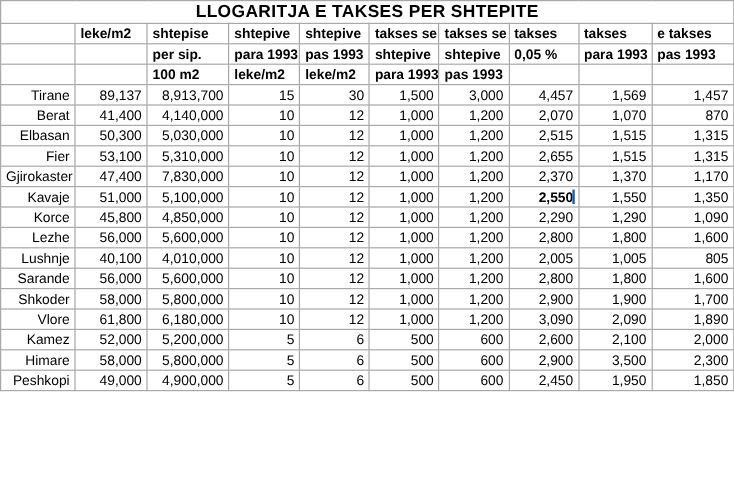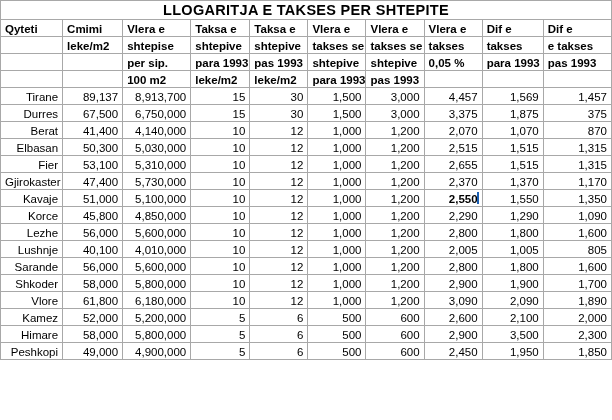--- a/index.html
+++ b/index.html
@@ -97,32 +97,20 @@
         <col class="c6">
         <col class="c7">
         <col class="c8">
         <col class="c9">
     </colgroup>
     <tbody>
       <tr>
         <td class="title-cell" colspan="10">LLOGARITJA E TAKSES PER SHTEPITE</td>
       </tr>
 
-    <tr>
-          <td class="hdr">Qyteti</td>
-          <td class="hdr num">Cmimi</td>
-          <td class="hdr num">Vlera e</td>
-          <td class="hdr num">Taksa e</td>
-          <td class="hdr num">Taksa e</td>
-          <td class="hdr num">Vlera e</td>
-          <td class="hdr num">Vlera e</td>
-          <td class="hdr num">Vlera e</td>
-          <td class="hdr num">Dif e</td>
-          <td class="hdr num">Dif e</td>
-        </tr>
         <tr>
           <td class="hdr"></td>
           <td class="hdr num">leke/m2</td>
           <td class="hdr num">shtepise</td>
           <td class="hdr num">shtepive</td>
           <td class="hdr num">shtepive</td>
           <td class="hdr num">takses se</td>
           <td class="hdr num">takses se</td>
           <td class="hdr num">takses</td>
           <td class="hdr num">takses</td>
@@ -158,32 +146,20 @@
           <td class="num">8,913,700</td>
           <td class="num">15</td>
           <td class="num">30</td>
           <td class="num">1,500</td>
           <td class="num">3,000</td>
           <td class="num">4,457</td>
           <td class="num">1,569</td>
           <td class="num">1,457</td>
         </tr>
         <tr>
-          <td class="txt">Durres</td>
-          <td class="num">67,500</td>
-          <td class="num">6,750,000</td>
-          <td class="num">15</td>
-          <td class="num">30</td>
-          <td class="num">1,500</td>
-          <td class="num">3,000</td>
-          <td class="num">3,375</td>
-          <td class="num">1,875</td>
-          <td class="num">375</td>
-        </tr>
-        <tr>
           <td class="txt">Berat</td>
           <td class="num">41,400</td>
           <td class="num">4,140,000</td>
           <td class="num">10</td>
           <td class="num">12</td>
           <td class="num">1,000</td>
           <td class="num">1,200</td>
           <td class="num">2,070</td>
           <td class="num">1,070</td>
           <td class="num">870</td>
@@ -208,21 +184,21 @@
           <td class="num">12</td>
           <td class="num">1,000</td>
           <td class="num">1,200</td>
           <td class="num">2,655</td>
           <td class="num">1,515</td>
           <td class="num">1,315</td>
         </tr>
         <tr>
           <td class="txt">Gjirokaster</td>
           <td class="num">47,400</td>
-          <td class="num">5,730,000</td>
+          <td class="num">7,830,000</td>
           <td class="num">10</td>
           <td class="num">12</td>
           <td class="num">1,000</td>
           <td class="num">1,200</td>
           <td class="num">2,370</td>
           <td class="num">1,370</td>
           <td class="num">1,170</td>
         </tr>
         <tr>
           <td class="txt">Kavaje</td>

